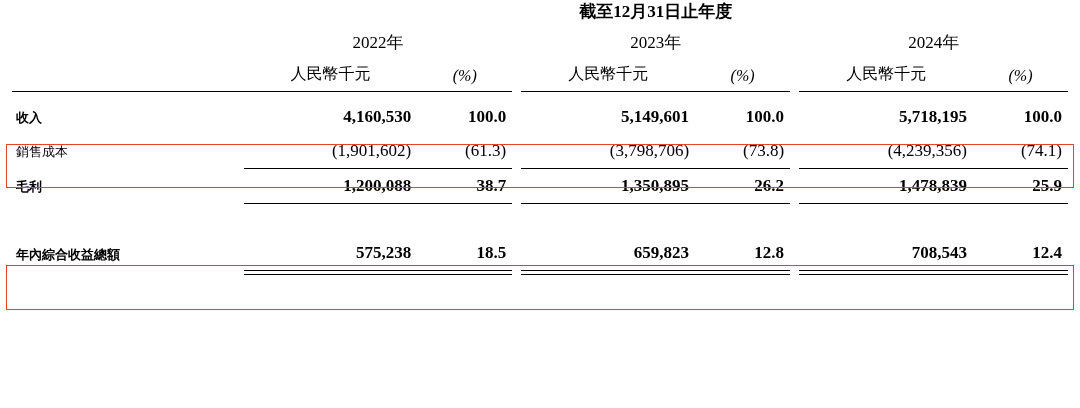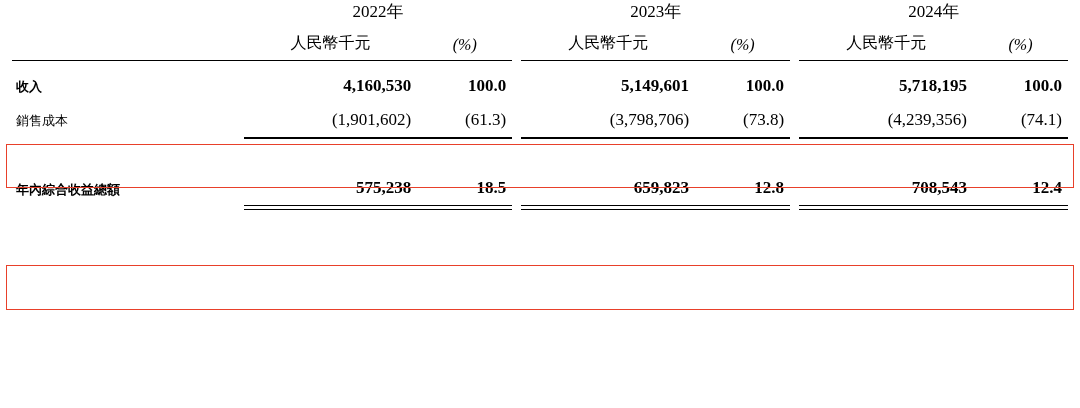--- a/index.html
+++ b/index.html
@@ -125,20 +125,24 @@
         <col class="c-pct">
         <col class="c-gap">
       <col class="c-amt">
         <col class="c-pct">
         <col class="c-gap">
       <col class="c-amt">
         <col class="c-pct">
     </colgroup>
 
     <tbody>
+        <tr>
+      <td></td>
+      <td class="hdr-period" colspan="8">截至12月31日止年度</td>
+    </tr>
 
     <tr>
       <td></td>
       <td class="hdr-year" colspan="2">2022年</td>
       <td></td>
       <td class="hdr-year" colspan="2">2023年</td>
       <td></td>
       <td class="hdr-year" colspan="2">2024年</td>
     </tr>
 
@@ -199,20 +203,31 @@
       <td class="u"></td>
       <td class="u"></td>
       <td></td>
       <td class="u"></td>
       <td class="u"></td>
       <td></td>
       <td class="u"></td>
       <td class="u"></td>
     </tr>
 
+    <tr>
+      <td class="row-label bold">毛利</td>
+      <td class="num bold">1,200,088</td>
+      <td class="num bold">38.7</td>
+      <td></td>
+      <td class="num bold">1,350,895</td>
+      <td class="num bold">26.2</td>
+      <td></td>
+      <td class="num bold">1,478,839</td>
+      <td class="num bold">25.9</td>
+    </tr>
 
 
     <tr class="underline">
       <td></td>
       <td class="u"></td>
       <td class="u"></td>
       <td></td>
       <td class="u"></td>
       <td class="u"></td>
       <td></td>

